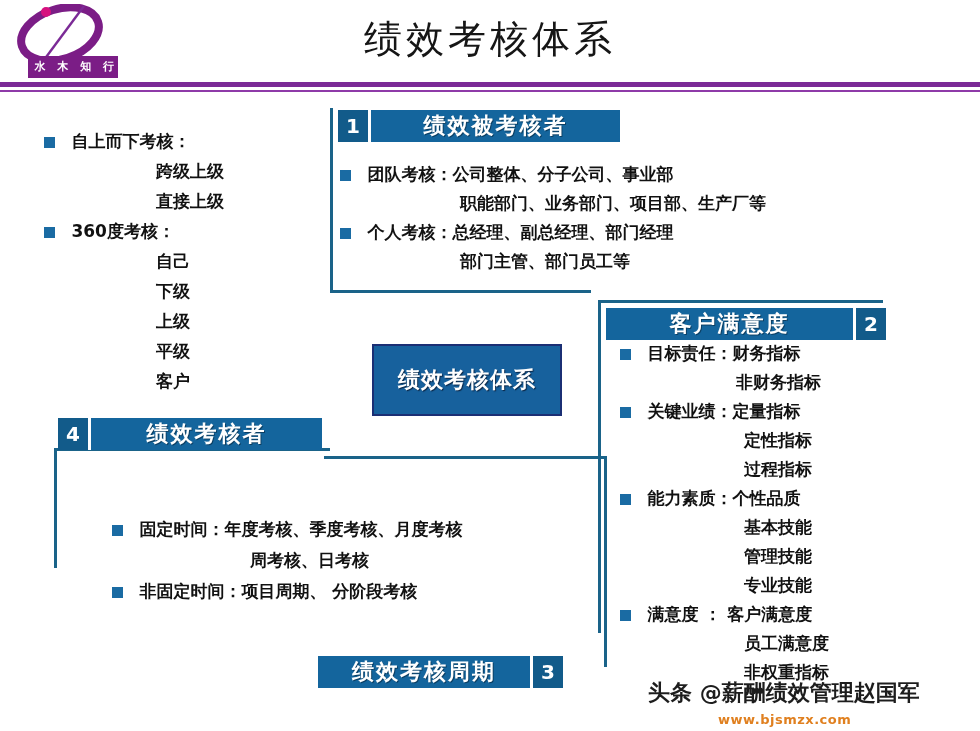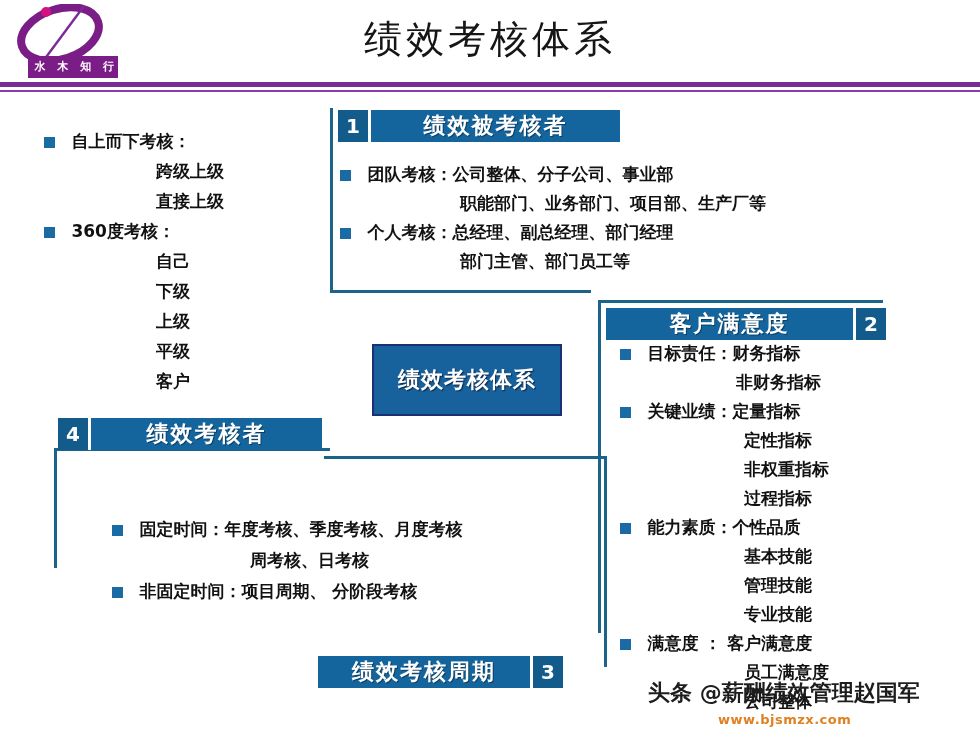--- a/index.html
+++ b/index.html
@@ -200,47 +200,44 @@
       <span class="txt">非财务指标</span>
     </div>
     <div class="line">
       <span class="bullet"></span>
       <span class="txt">关键业绩：定量指标</span>
     </div>
     <div class="line" style="padding-left:124px;">
       <span class="txt">定性指标</span>
     </div>
     <div class="line" style="padding-left:124px;">
+      <span class="txt">过程指标</span>
+    </div>
+    <div class="line">
+      <span class="bullet"></span>
+      <span class="txt">能力素质：个性品质</span>
+    </div>
+    <div class="line" style="padding-left:124px;">
+      <span class="txt">基本技能</span>
+    </div>
+    <div class="line" style="padding-left:124px;">
+      <span class="txt">管理技能</span>
+    </div>
+    <div class="line" style="padding-left:124px;">
+      <span class="txt">专业技能</span>
+    </div>
+    <div class="line">
+      <span class="bullet"></span>
+      <span class="txt">满意度 ： 客户满意度</span>
+    </div>
+    <div class="line" style="padding-left:124px;">
+      <span class="txt">员工满意度</span>
+    </div>
+    <div class="line" style="padding-left:124px;">
       <span class="txt">非权重指标</span>
-    </div>
-    <div class="line" style="padding-left:124px;">
-      <span class="txt">过程指标</span>
-    </div>
-    <div class="line">
-      <span class="bullet"></span>
-      <span class="txt">能力素质：个性品质</span>
-    </div>
-    <div class="line" style="padding-left:124px;">
-      <span class="txt">基本技能</span>
-    </div>
-    <div class="line" style="padding-left:124px;">
-      <span class="txt">管理技能</span>
-    </div>
-    <div class="line" style="padding-left:124px;">
-      <span class="txt">专业技能</span>
-    </div>
-    <div class="line">
-      <span class="bullet"></span>
-      <span class="txt">满意度 ： 客户满意度</span>
-    </div>
-    <div class="line" style="padding-left:124px;">
-      <span class="txt">员工满意度</span>
-    </div>
-    <div class="line" style="padding-left:124px;">
-      <span class="txt">公司整体</span>
     </div>
   </div>
 
   <div id="center-box">
     <span>绩效考核体系</span>
   </div>
 
   <div class="secthead" id="sec4-head">
     <div class="num">4</div>
     <div class="gap"></div>

